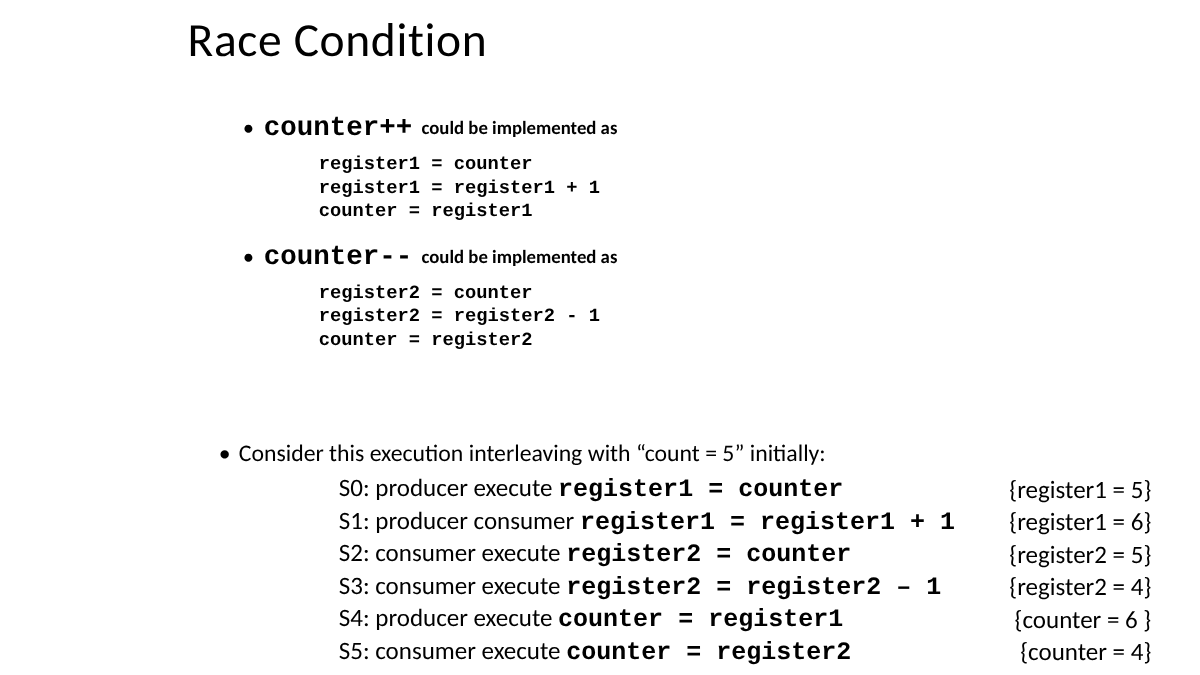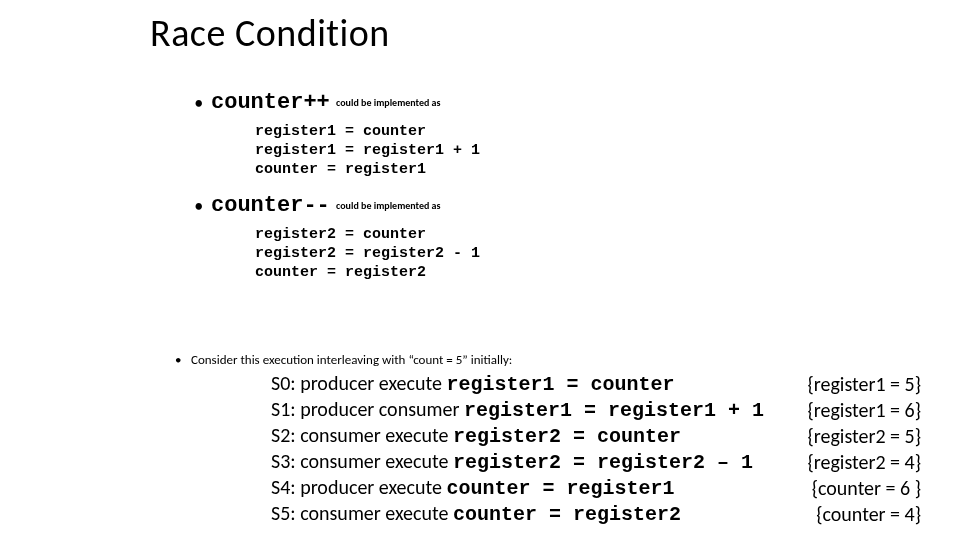--- a/index.html
+++ b/index.html
@@ -42,42 +42,42 @@
     width: 16px;
     vertical-align: middle;
   }
   .bullet-big .code {
     font-family: "Courier New", monospace;
     font-size: 22px;
     font-weight: 700;
     vertical-align: middle;
   }
   .bullet-big .suffix-text {
-    font-size: 10px;
+    font-size: 15px;
     font-weight: 700;
     vertical-align: middle;
     margin-left: 4px;
     text-align: center;
   }
   .code-block {
     font-family: "Courier New", monospace;
     font-size: 15px;
     font-weight: 700;
     white-space: pre;
     margin: 8px 0 14px 60px;
     line-height: 1.25;
   }
   .interleaving-section {
     position: absolute;
     left: 175px;
     top: 352px;
     width: 770px;
   }
   .interleave-intro {
-    font-size: 13px;
+    font-size: 19px;
     font-weight: 400;
     margin: 0 0 4px 0;
   }
   .interleave-intro .dot {
     display: inline-block;
     width: 16px;
   }
   .steps-wrap {
     margin-left: 96px;
   }

